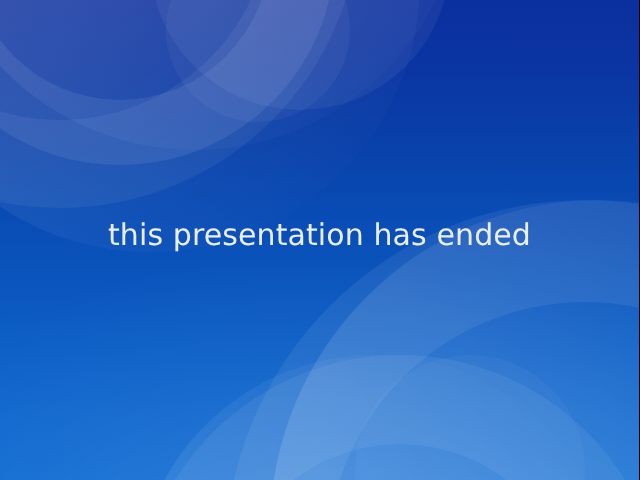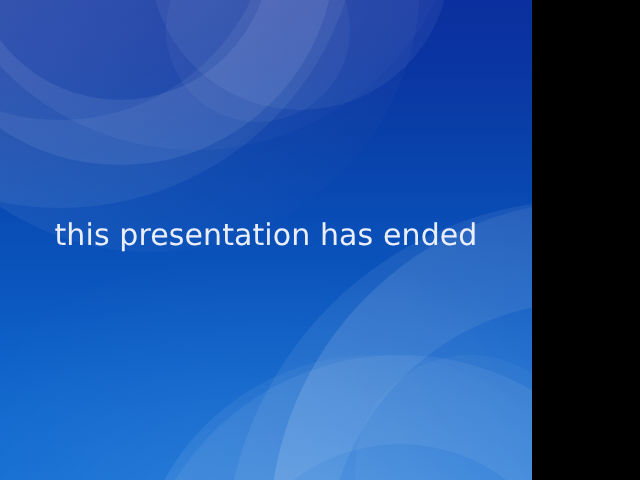--- a/index.html
+++ b/index.html
@@ -4,21 +4,21 @@
 <title>Presentation End Slide</title>
 <style>
   html, body {
     margin: 0;
     padding: 0;
     background: #000;
   }
 
   #slide-root {
     position: relative;
-    width: 532px;
+    width: 639px;
     height: 480px;
     overflow: hidden;
     font-family: "DejaVu Sans", "Liberation Sans", sans-serif;
     -webkit-font-smoothing: antialiased;
   }
 
   
   #slide-background {
     position: absolute;
     inset: 0;

